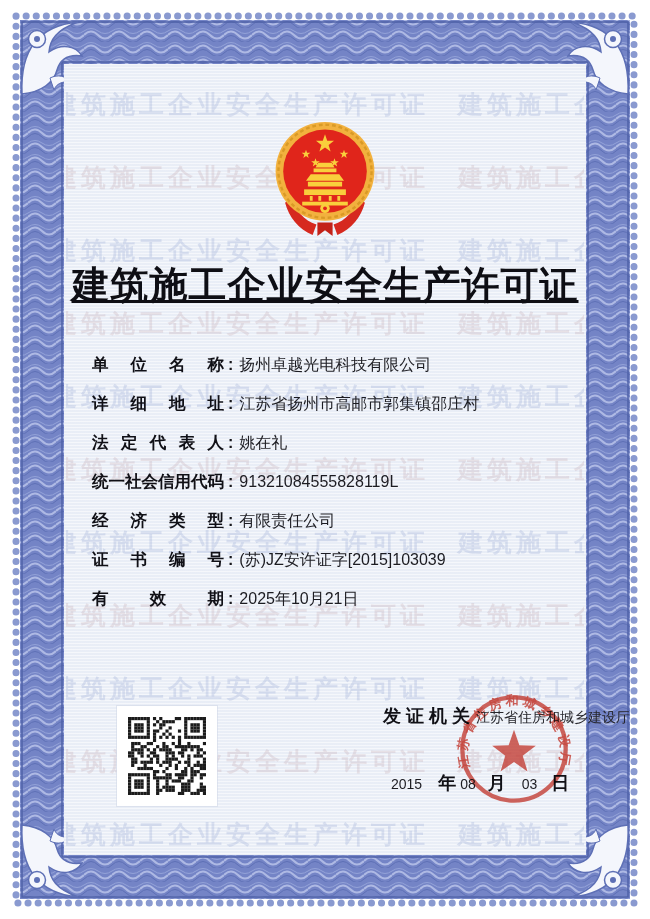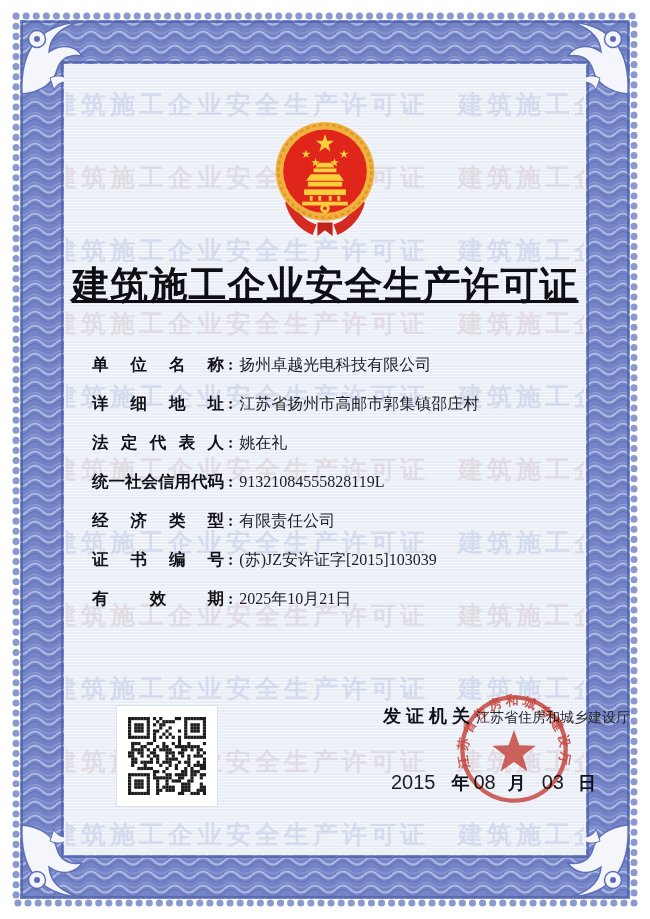--- a/index.html
+++ b/index.html
@@ -10,33 +10,33 @@
     background-image:repeating-linear-gradient(180deg, rgba(255,255,255,.45) 0 1px, rgba(205,214,235,.12) 1px 3px);}
   .watermark-layer{position:absolute;left:66px;top:66px;right:66px;bottom:66px;overflow:hidden;z-index:3;pointer-events:none;}
   .wm-row{position:absolute;left:-14px;white-space:nowrap;font-weight:bold;font-size:25px;letter-spacing:4px;
     color:rgba(125,145,200,.22);}
   .wm-row.pink{color:rgba(172,130,138,.18);}
   .content{position:absolute;inset:0;z-index:4;color:#17171c;}
   .emblem{position:absolute;left:50%;top:114px;transform:translateX(-50%);}
   .title{position:absolute;left:0;right:0;top:248px;margin:12px;text-align:center;
     font-size:38px;font-weight:800;letter-spacing:1px;color:#0e0e14;text-decoration:underline;}
   .fields{position:absolute;left:92px;top:354px;right:56px;}
-  .field-row{height:25px;margin-bottom:14px;white-space:nowrap;font-family:Liberation Serif, serif;}
+  .field-row{height:25px;margin-bottom:14px;white-space:nowrap;}
   .field-label{display:inline-block;width:132px;font-weight:bold;font-size:16.5px;
     text-align:justify;text-align-last:justify;vertical-align:middle;color:#101016;}
   .field-colon{display:inline-block;font-weight:bold;font-size:16px;margin:0 6px 0 4px;vertical-align:middle;}
   .field-value{font-size:16px;vertical-align:middle;color:#1c1c22;}
   .qr-box{position:absolute;left:117px;top:706px;width:100px;height:100px;background:#ffffff;
     box-shadow:0 0 0 1px rgba(210,216,232,.6);}
   .qr-box svg{position:absolute;left:11px;top:11px;}
   .issuer-line{position:absolute;left:383px;top:704px;white-space:nowrap;}
   .issuer-label{font-weight:bold;font-size:18px;letter-spacing:5px;color:#101016;}
   .issuer-value{font-size:14px;color:#26262c;margin-left:1px;}
   .date-line{position:absolute;left:391px;top:771px;white-space:nowrap;font-size:17px;color:#1c1c22;}
-  .date-line .num{font-size:20px;}
+  .date-line .num{font-size:14px;}
   .date-line .unit{font-weight:bold;font-size:18px;color:#101016;}
   .d-yu{margin-left:16px;} .d-mo{margin-left:4px;} .d-mu{margin-left:12px;}
   .d-da{margin-left:16px;} .d-du{margin-left:14px;}
   .seal{position:absolute;left:447px;top:682px;z-index:6;mix-blend-mode:multiply;opacity:.92;}
 </style>
 </head>
 <body>
 
 <div class="certificate">
 

